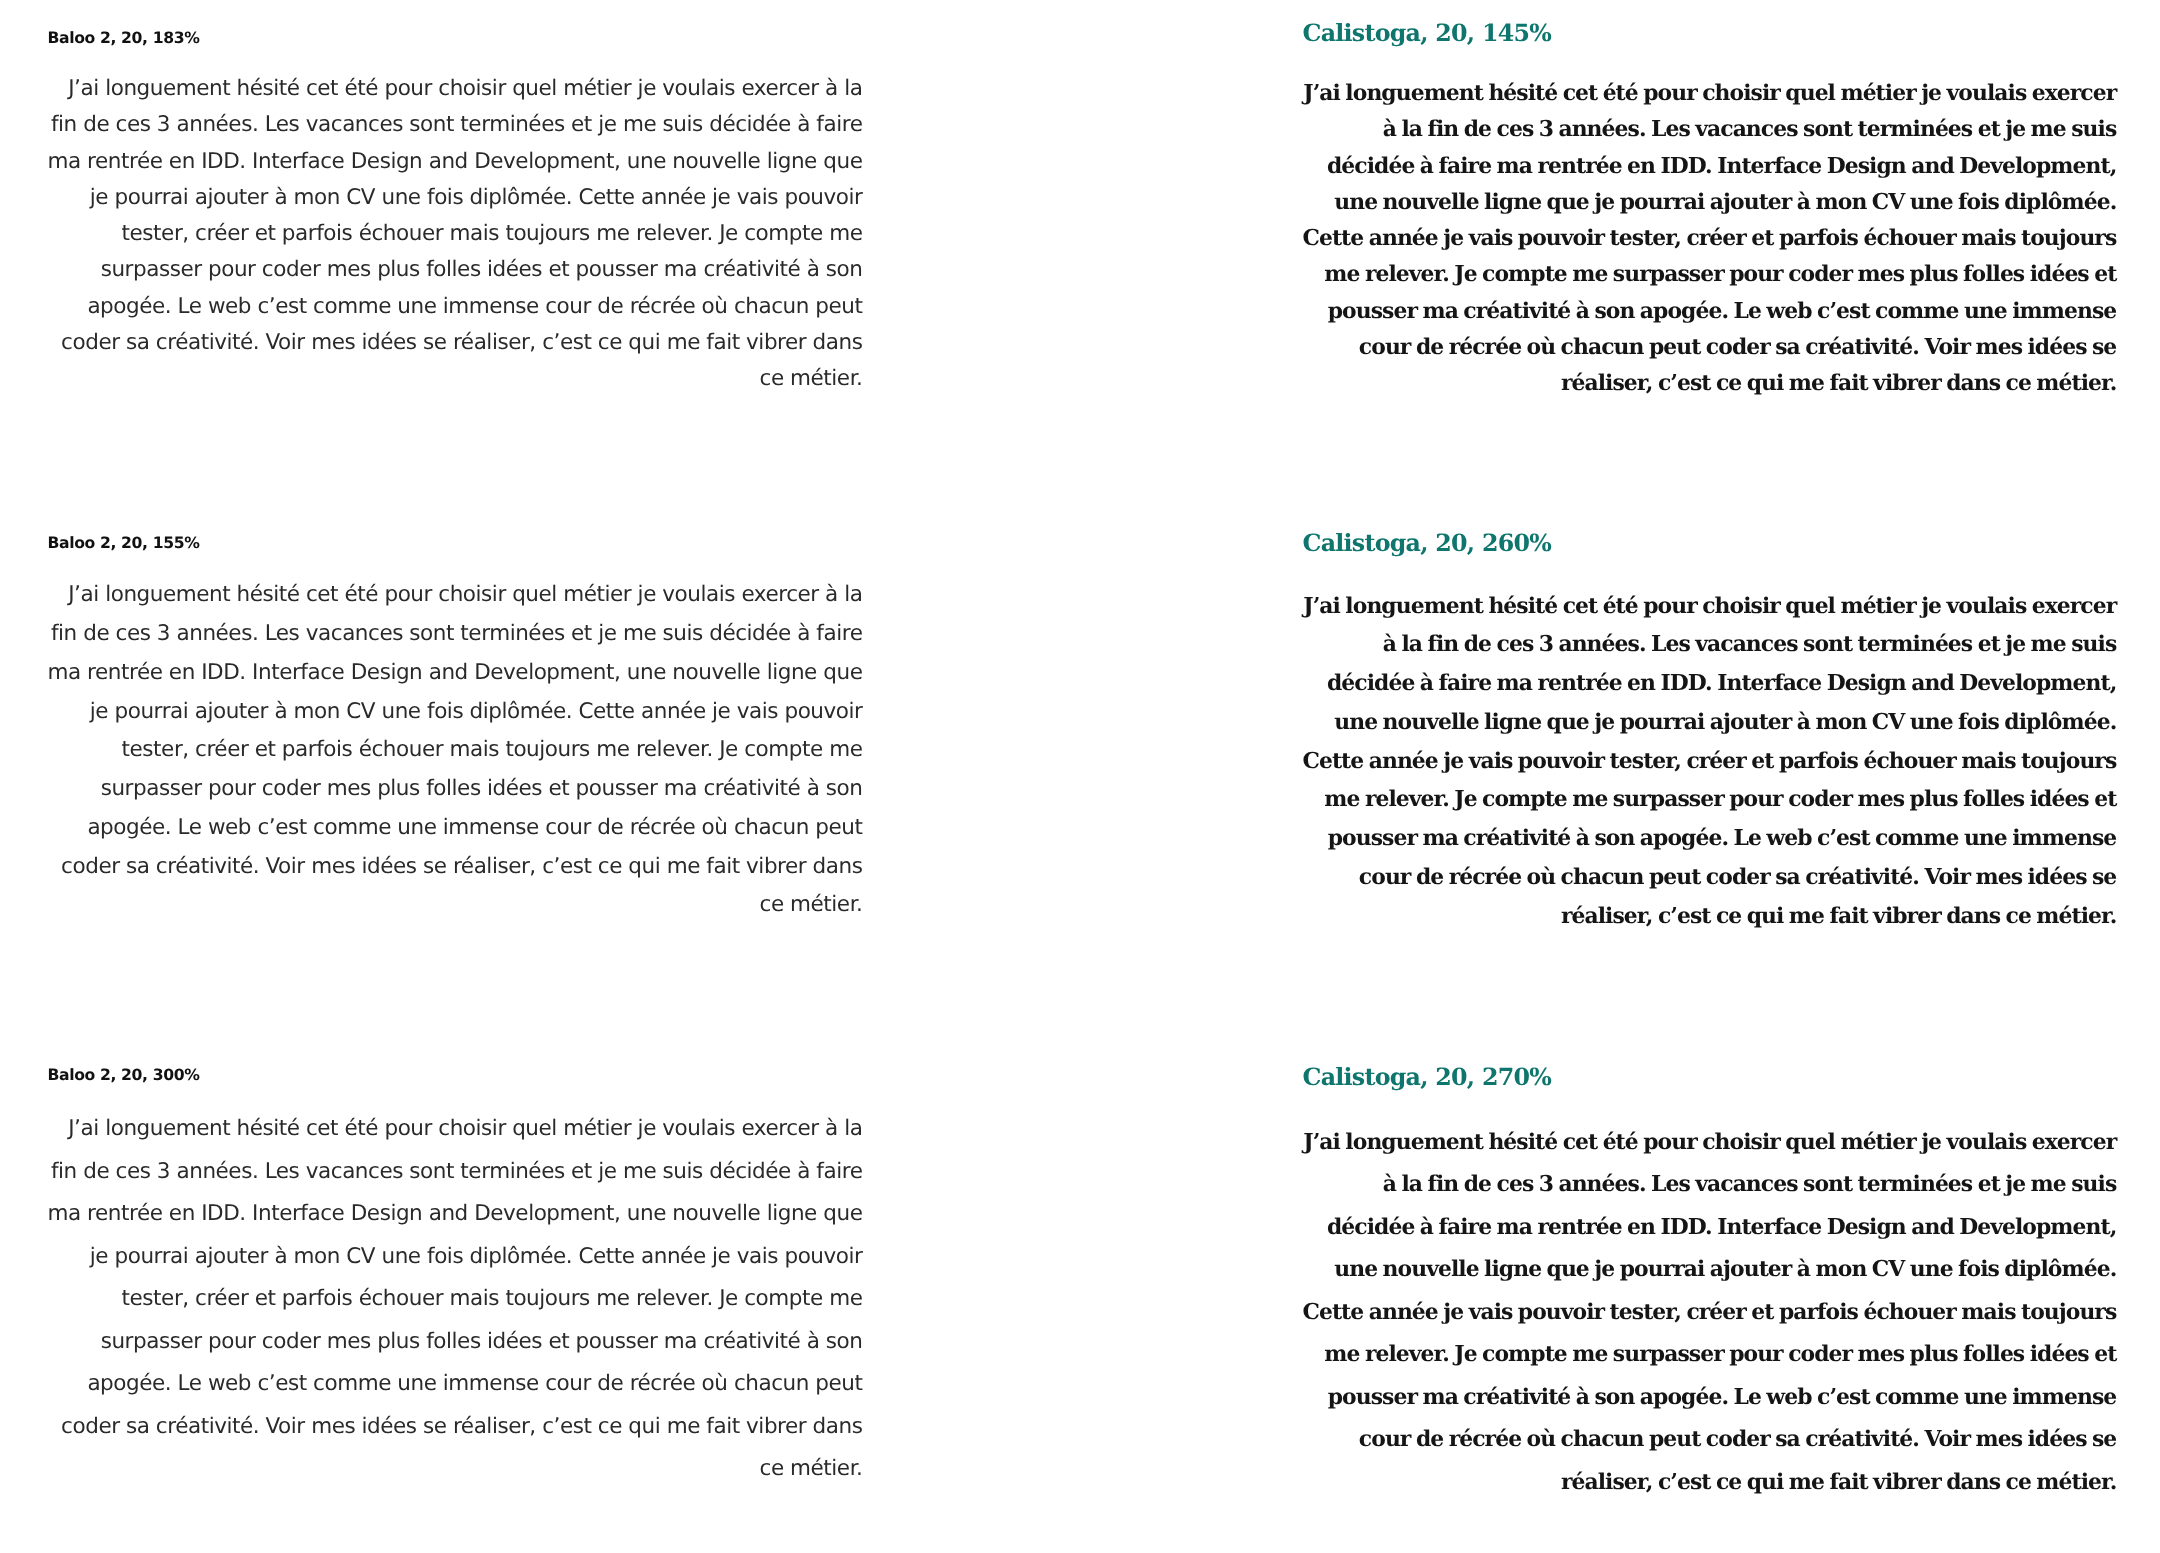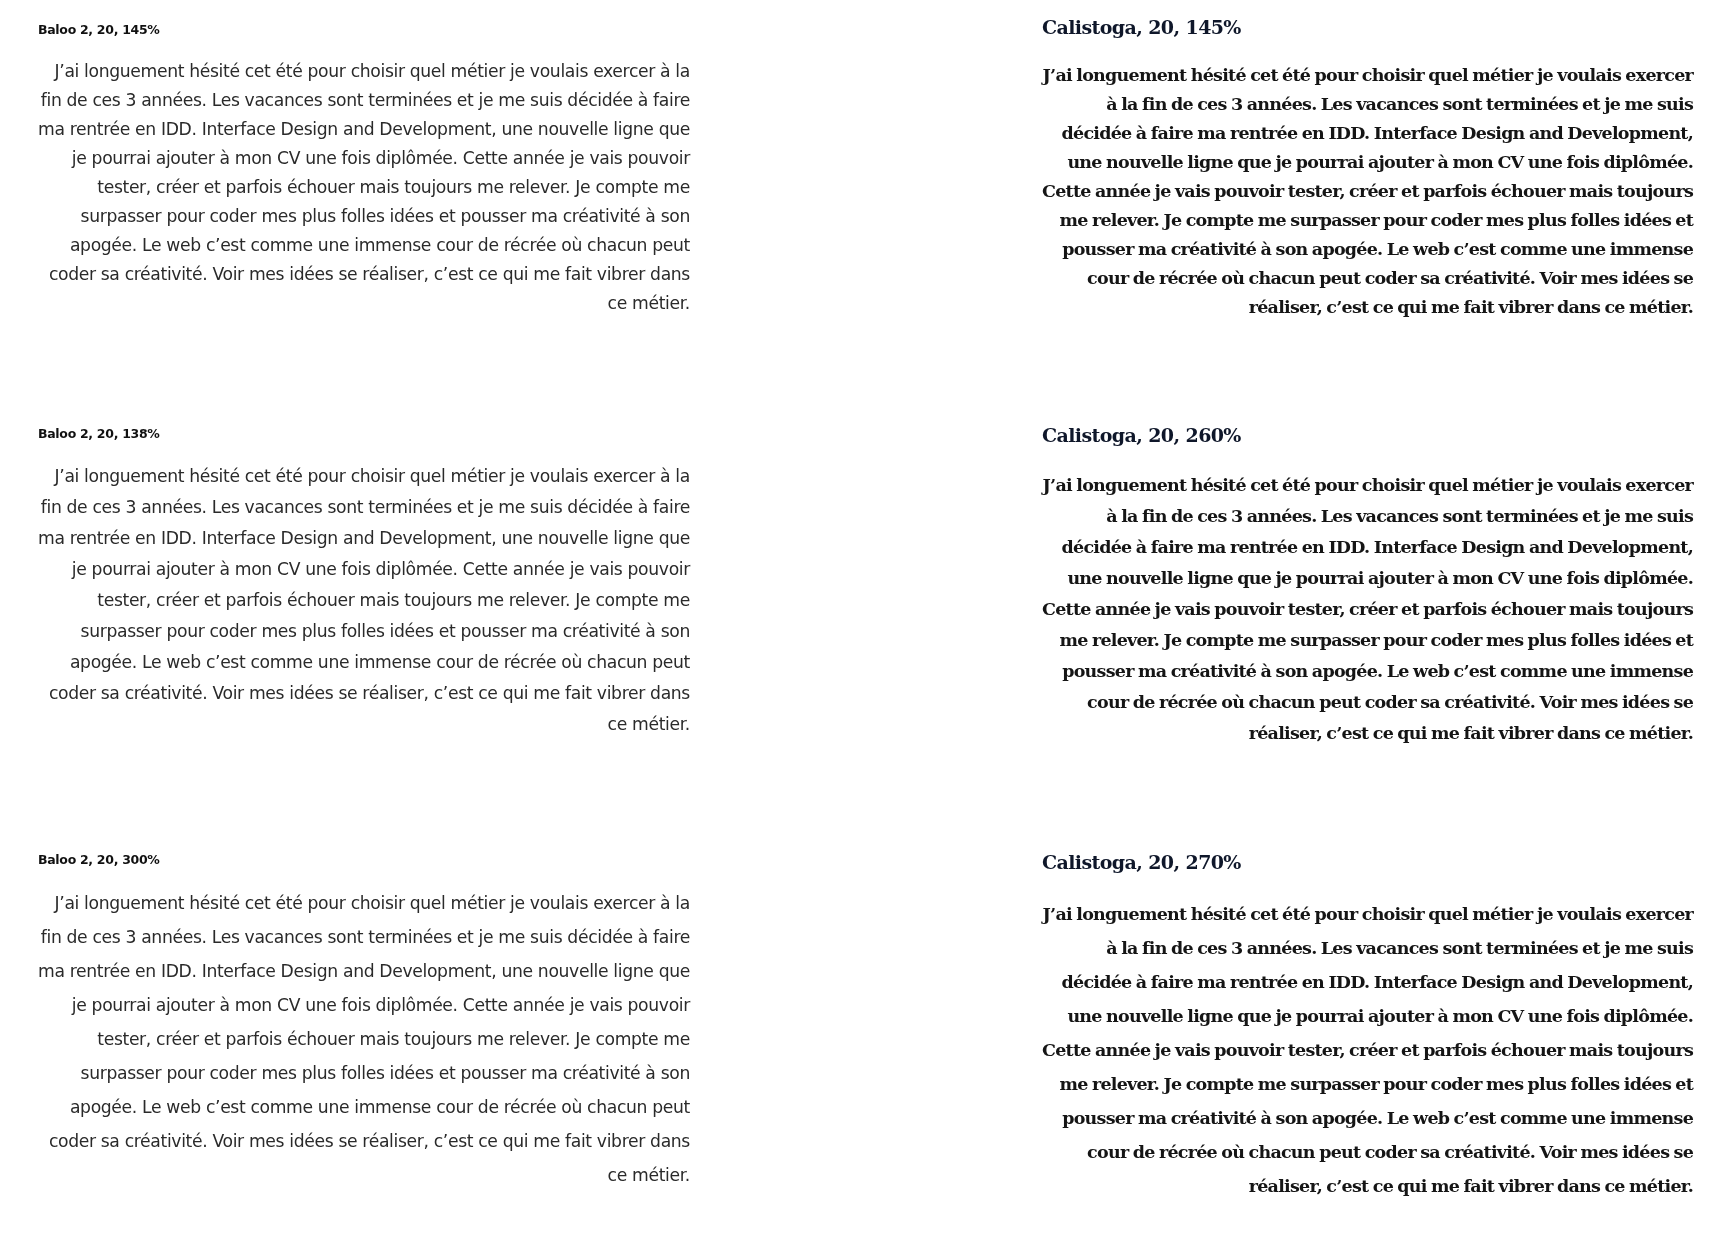--- a/index.html
+++ b/index.html
@@ -6,56 +6,56 @@
   body { width: 1728px; height: 1242px; position: relative; overflow: hidden; }
   .block { position: absolute; }
   .label-sans {
     position: absolute; left: 0; top: 0;
     font-family: "DejaVu Sans", sans-serif; font-weight: bold;
     font-size: 12.5px; color: #111; letter-spacing: -0.3px; white-space: nowrap;
   }
   .label-serif {
     position: absolute; left: 0; top: 0;
     font-family: "DejaVu Serif", serif; font-weight: bold;
-    font-size: 19px; color: #0f172a; letter-spacing: -0.6px; white-space: nowrap;
+    font-size: 19px; color: #0f766e; letter-spacing: -0.6px; white-space: nowrap;
   }
   .lines { position: absolute; left: 0; margin: 0; padding: 0; list-style: none; }
   .lines li { white-space: nowrap; display: block; text-align: right; }
   .sans li {
     font-family: "DejaVu Sans", sans-serif; font-size: 17.2px; color: #2a2a2a;
     letter-spacing: -0.35px;
   }
   .serif li {
     font-family: "DejaVu Serif", serif; font-weight: bold; font-size: 17.5px; color: #151515;
     letter-spacing: -0.75px; word-spacing: -1px;
   }
   .lh145 li { height: 29px; line-height: 29px; }
   .lh155 li { height: 31px; line-height: 31px; }
   .lh170 li { height: 34px; line-height: 34px; }
 </style>
 </head>
 <body>
 
 <section class="block" style="left:38px; top:22px;">
-  <div class="label-sans">Baloo 2, 20, 145%</div>
+  <div class="label-sans">Baloo 2, 20, 183%</div>
   <ul class="lines sans lh145" style="top:35px;">
       <li>J’ai longuement hésité cet été pour choisir quel métier je voulais exercer à la</li>
       <li>fin de ces 3 années. Les vacances sont terminées et je me suis décidée à faire</li>
       <li>ma rentrée en IDD. Interface Design and Development, une nouvelle ligne que</li>
       <li>je pourrai ajouter à mon CV une fois diplômée. Cette année je vais pouvoir</li>
       <li>tester, créer et parfois échouer mais toujours me relever. Je compte me</li>
       <li>surpasser pour coder mes plus folles idées et pousser ma créativité à son</li>
       <li>apogée. Le web c’est comme une immense cour de récrée où chacun peut</li>
       <li>coder sa créativité. Voir mes idées se réaliser, c’est ce qui me fait vibrer dans</li>
       <li>ce métier.</li>
     </ul>
 </section>
 
 <section class="block" style="left:38px; top:426px;">
-  <div class="label-sans">Baloo 2, 20, 138%</div>
+  <div class="label-sans">Baloo 2, 20, 155%</div>
   <ul class="lines sans lh155" style="top:35px;">
       <li>J’ai longuement hésité cet été pour choisir quel métier je voulais exercer à la</li>
       <li>fin de ces 3 années. Les vacances sont terminées et je me suis décidée à faire</li>
       <li>ma rentrée en IDD. Interface Design and Development, une nouvelle ligne que</li>
       <li>je pourrai ajouter à mon CV une fois diplômée. Cette année je vais pouvoir</li>
       <li>tester, créer et parfois échouer mais toujours me relever. Je compte me</li>
       <li>surpasser pour coder mes plus folles idées et pousser ma créativité à son</li>
       <li>apogée. Le web c’est comme une immense cour de récrée où chacun peut</li>
       <li>coder sa créativité. Voir mes idées se réaliser, c’est ce qui me fait vibrer dans</li>
       <li>ce métier.</li>

